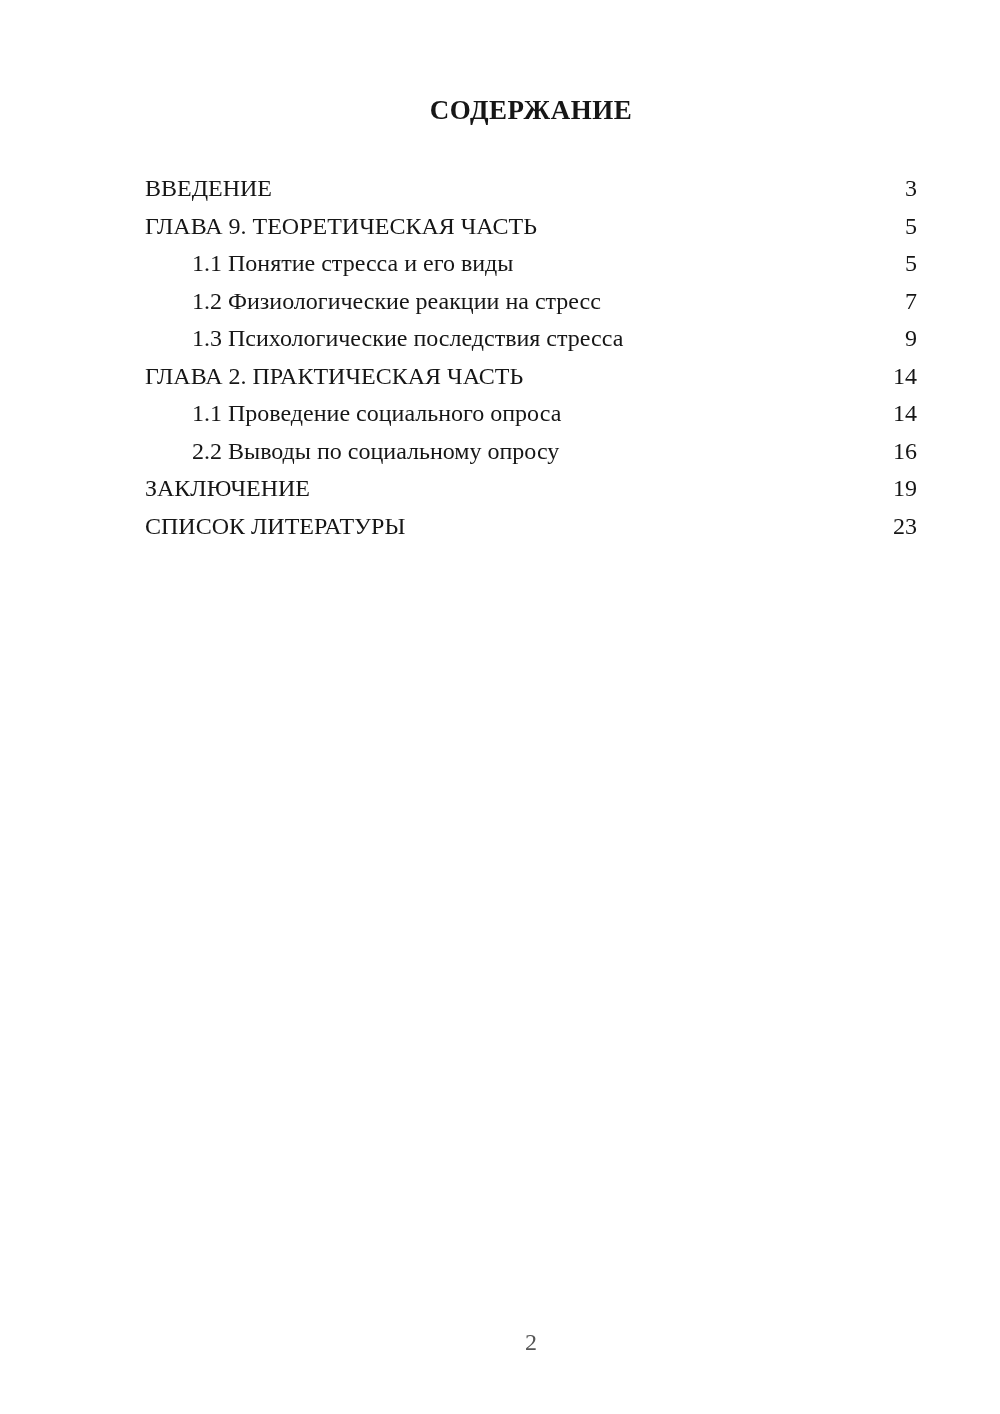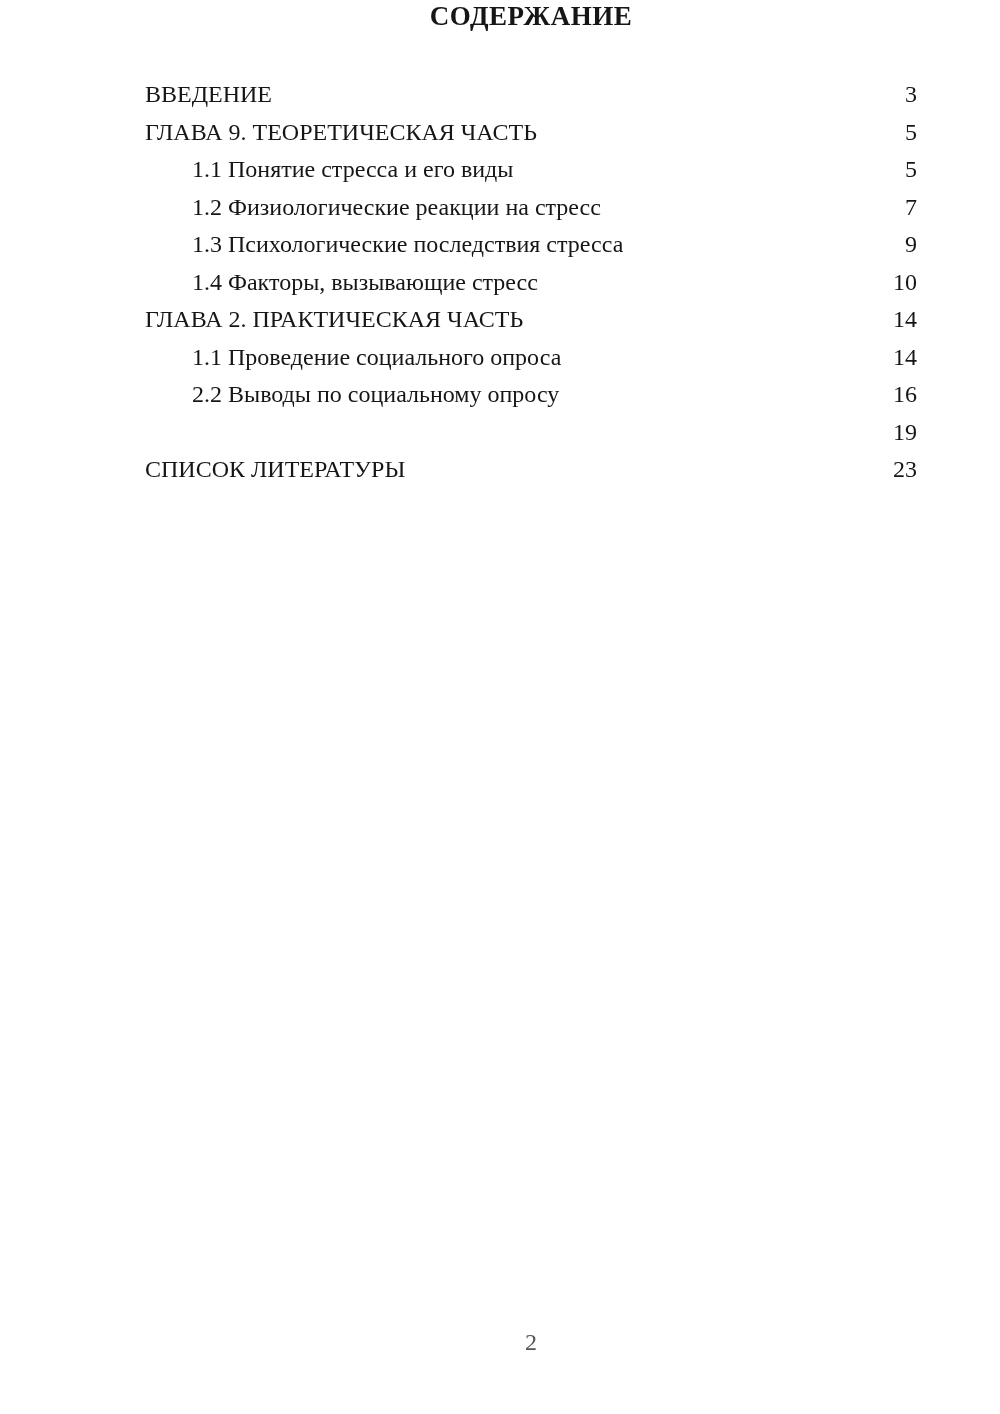--- a/index.html
+++ b/index.html
@@ -18,20 +18,21 @@
   .page {
     position: absolute;
     inset: 0;
     background: #ffffff;
   }
   .content {
     margin-left: 145px;
     margin-right: 83px; 
   }
   .doc-title {
+    padding-top: 94px;
     margin: 0;
     text-align: center;
     font-size: 27px;
     line-height: 32px;
     font-weight: bold;
     letter-spacing: 0.5px;
   }
   .toc {
     margin-top: 44px;
   }
@@ -92,41 +93,37 @@
         <div class="toc-row sub">
           <span class="toc-label">1.2 Физиологические реакции на стресс</span>
           <span class="toc-gap"></span>
           <span class="toc-page">7</span>
         </div>
         <div class="toc-row sub">
           <span class="toc-label">1.3 Психологические последствия стресса</span>
           <span class="toc-gap"></span>
           <span class="toc-page">9</span>
         </div>
-        <div class="toc-row sub">
-          <span class="toc-label">1.4 Факторы, вызывающие стресс</span>
-          <span class="toc-gap"></span>
-          <span class="toc-page">10</span>
-        </div>
         <div class="toc-row">
           <span class="toc-label">ГЛАВА 2. ПРАКТИЧЕСКАЯ ЧАСТЬ</span>
           <span class="toc-gap"></span>
           <span class="toc-page">14</span>
         </div>
         <div class="toc-row sub">
           <span class="toc-label">1.1 Проведение социального опроса</span>
           <span class="toc-gap"></span>
           <span class="toc-page">14</span>
         </div>
         <div class="toc-row sub">
           <span class="toc-label">2.2 Выводы по социальному опросу</span>
           <span class="toc-gap"></span>
           <span class="toc-page">16</span>
         </div>
         <div class="toc-row">
+          <span class="toc-label">ЗАКЛЮЧЕНИЕ</span>
           <span class="toc-gap"></span>
           <span class="toc-page">19</span>
         </div>
         <div class="toc-row">
           <span class="toc-label">СПИСОК ЛИТЕРАТУРЫ</span>
           <span class="toc-gap"></span>
           <span class="toc-page">23</span>
         </div>
       </div>
   </div>

